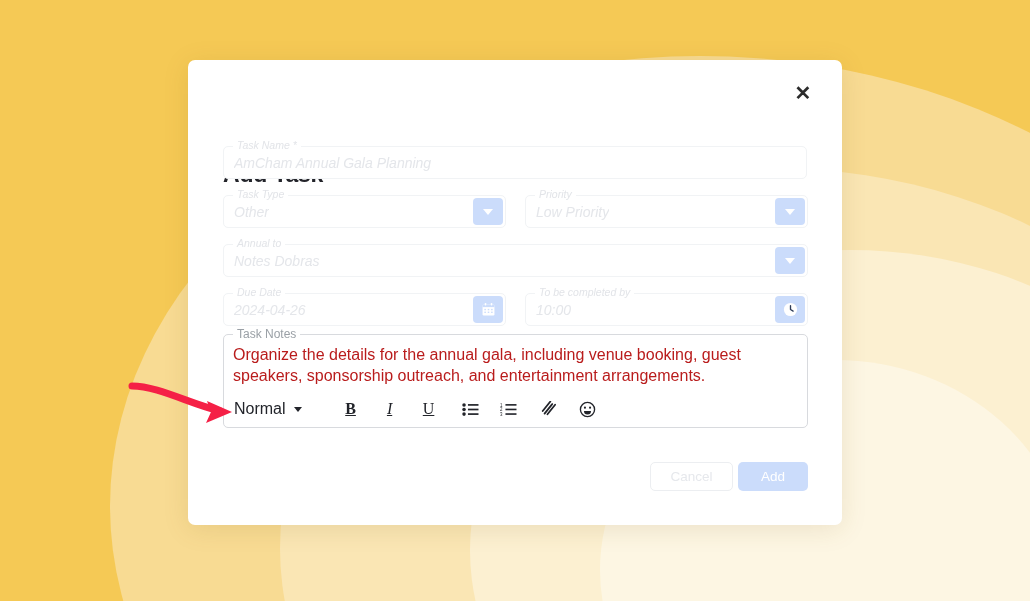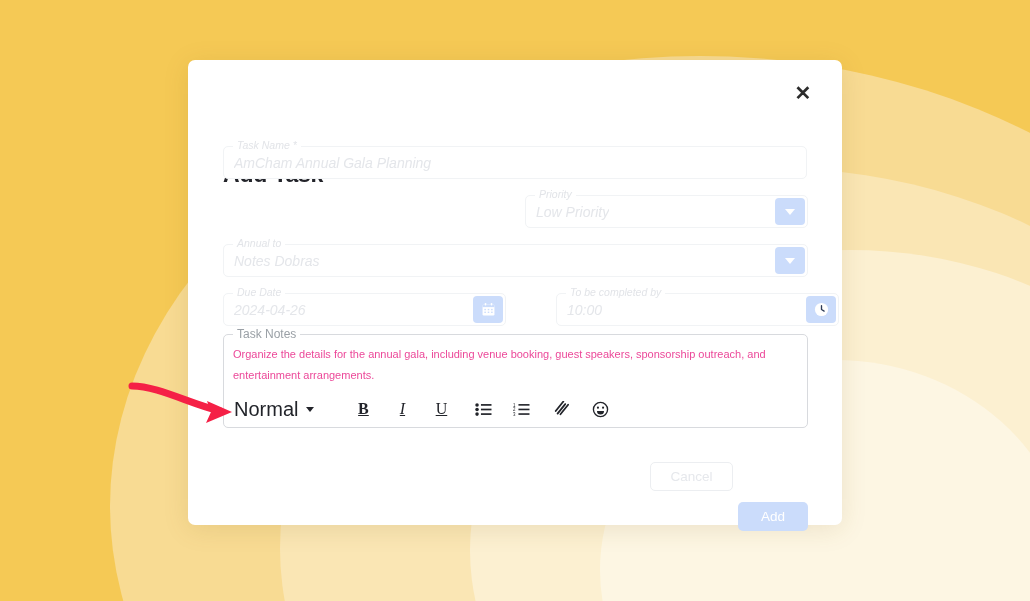--- a/index.html
+++ b/index.html
@@ -156,21 +156,21 @@
     border-right: 5px solid transparent;
     border-top: 6px solid #FFFFFF;
   }
 
   
   #f-taskname { left: 35px; top: 86px; width: 584px; }
   #f-tasktype { left: 35px; top: 135px; width: 283px; }
   #f-priority { left: 337px; top: 135px; width: 283px; }
   #f-assign   { left: 35px; top: 184px; width: 585px; }
   #f-duedate  { left: 35px; top: 233px; width: 283px; }
-  #f-time     { left: 337px; top: 233px; width: 283px; margin-left: 31px; }
+  #f-time     { left: 337px; top: 233px; width: 283px; }
 
   
   #notes-box {
     position: absolute;
     left: 35px;
     top: 274px;
     width: 585px;
     height: 94px;
     border: 1px solid #d8dade;
     border-radius: 5px;
@@ -185,43 +185,43 @@
     background: #fff;
     font-size: 12px;
     color: #9aa0a6;
   }
 
   #notes-text {
     position: absolute;
     left: 9px;
     top: 9px;
     right: 10px;
-    font-size: 11px;
+    font-size: 16px;
     line-height: 21px;
-    color: #ec4899;
+    color: #b91c1c;
   }
 
   #notes-toolbar {
     position: absolute;
     left: 0;
     right: 0;
     bottom: 0;
     height: 36px;
     display: flex;
     align-items: center;
     padding-left: 4px;
   }
 
   .tb-select {
     display: flex;
     align-items: center;
     gap: 8px;
     padding: 0 6px;
     height: 26px;
-    font-size: 20px;
+    font-size: 16px;
     color: #22242a;
     cursor: pointer;
     user-select: none;
   }
 
   .tb-caret {
     width: 0; height: 0;
     border-left: 4.5px solid transparent;
     border-right: 4.5px solid transparent;
     border-top: 5.5px solid #22242a;
@@ -273,21 +273,20 @@
     top: 402px;
     width: 70px;
     height: 29px;
     border: none;
     border-radius: 5px;
     background: #CBDCFB;
     font-size: 13.5px;
     color: #ffffff;
     font-family: "Liberation Sans", sans-serif;
     cursor: pointer;
-    margin-top: 40px;
   }
 
   
   #annot-arrow {
     position: absolute;
     left: 128px;
     top: 378px;
     width: 110px;
     height: 52px;
     z-index: 40;
@@ -308,20 +307,27 @@
 
   <div id="close-btn">✕</div>
 
   <div id="modal-title">Add Task</div>
 
   <div class="field ghost" id="f-taskname">
     <span class="legend">Task Name *</span>
     <span class="value">AmCham Annual Gala Planning</span>
   </div>
 
+  <div class="field ghost" id="f-tasktype">
+    <span class="legend">Task Type</span>
+    <span class="value">Other</span>
+    <span class="adorn">
+      <span class="caret-tri"></span>
+    </span>
+  </div>
 
   <div class="field ghost" id="f-priority">
     <span class="legend">Priority</span>
     <span class="value">Low Priority</span>
     <span class="adorn">
       <span class="caret-tri"></span>
     </span>
   </div>
 
   <div class="field ghost" id="f-assign">

